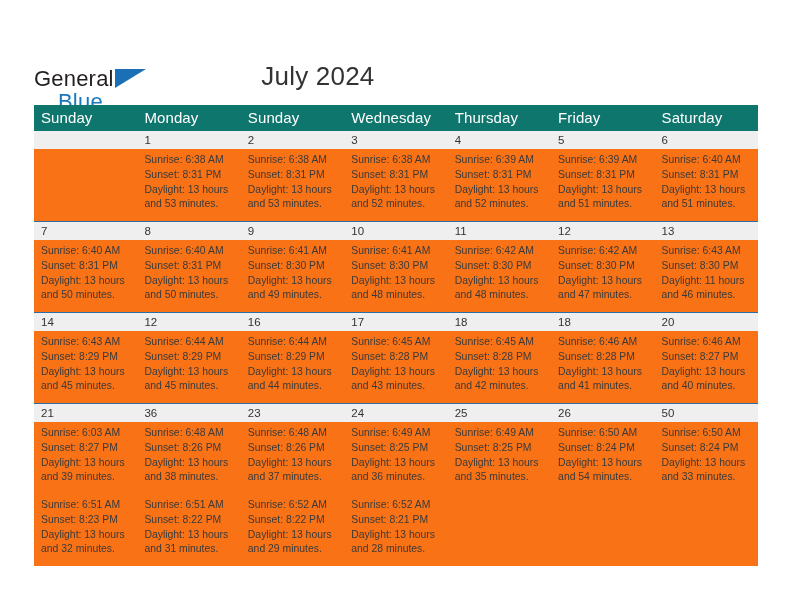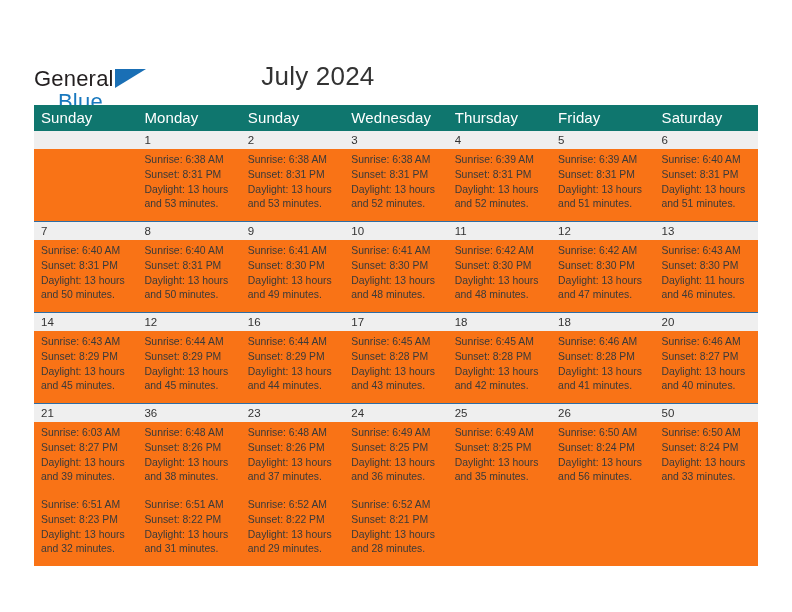--- a/index.html
+++ b/index.html
@@ -341,21 +341,21 @@
           <span class="line daylight">Daylight: 13 hours and 36 minutes.</span>
         </td>
         <td>
           <span class="line">Sunrise: 6:49 AM</span><br>
           <span class="line">Sunset: 8:25 PM</span><br>
           <span class="line daylight">Daylight: 13 hours and 35 minutes.</span>
         </td>
         <td>
           <span class="line">Sunrise: 6:50 AM</span><br>
           <span class="line">Sunset: 8:24 PM</span><br>
-          <span class="line daylight">Daylight: 13 hours and 56 minutes.</span>
+          <span class="line daylight">Daylight: 13 hours and 54 minutes.</span>
         </td>
         <td>
           <span class="line">Sunrise: 6:50 AM</span><br>
           <span class="line">Sunset: 8:24 PM</span><br>
           <span class="line daylight">Daylight: 13 hours and 33 minutes.</span>
         </td>
       </tr>
 
       <tr class="info-row">
         <td>

